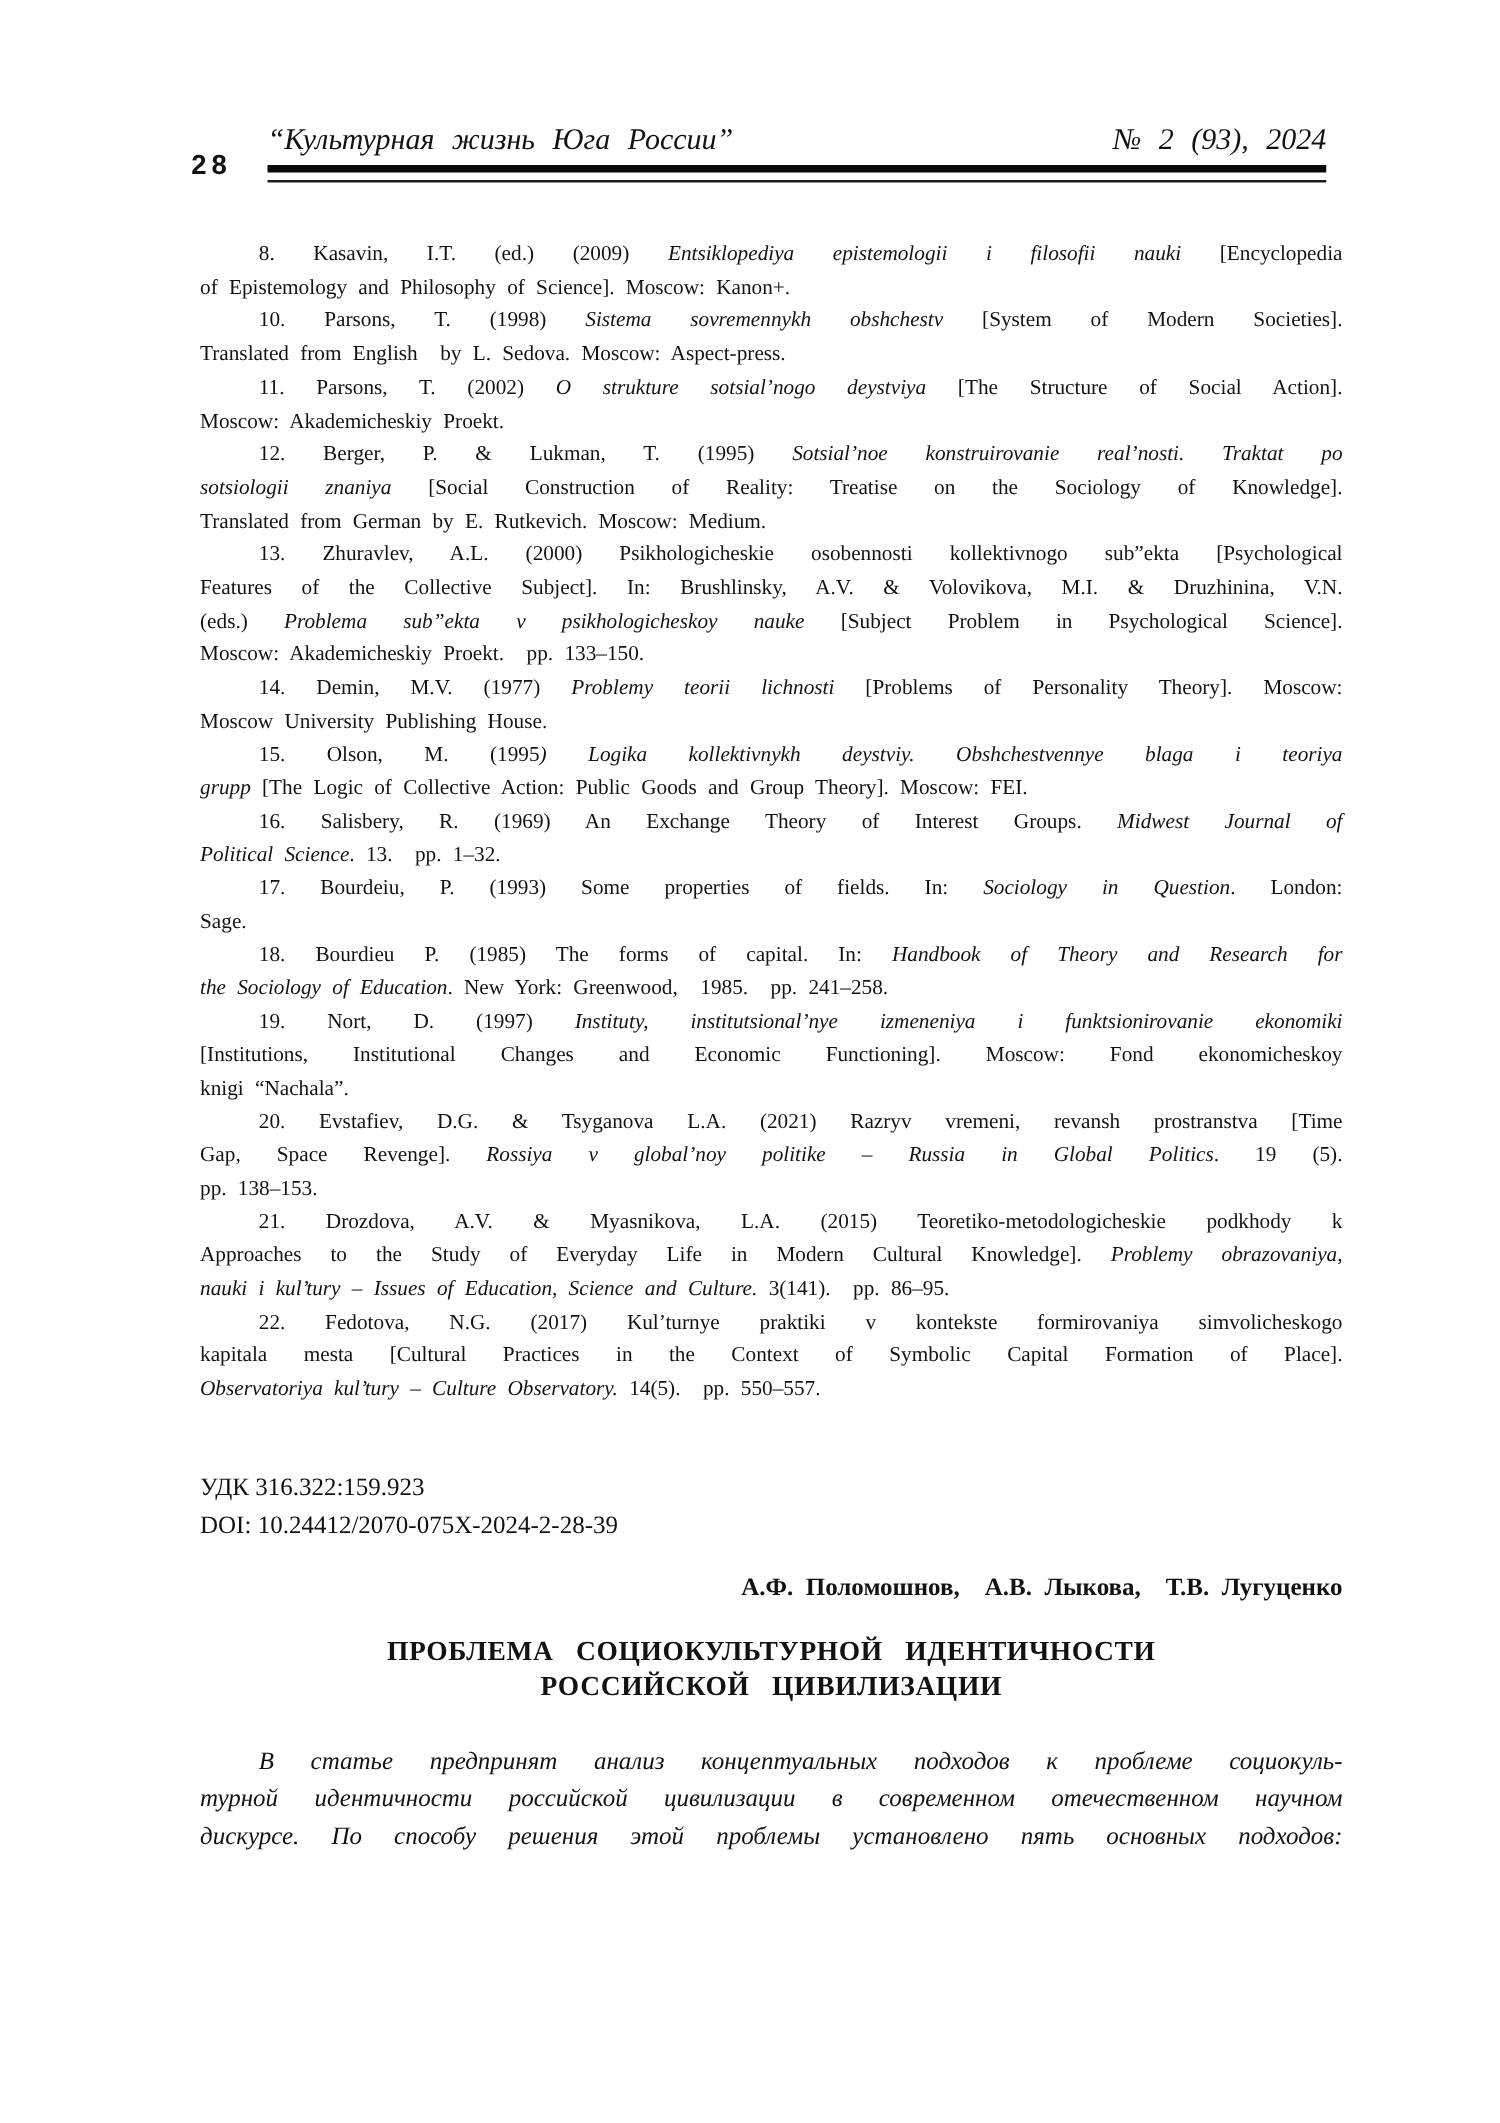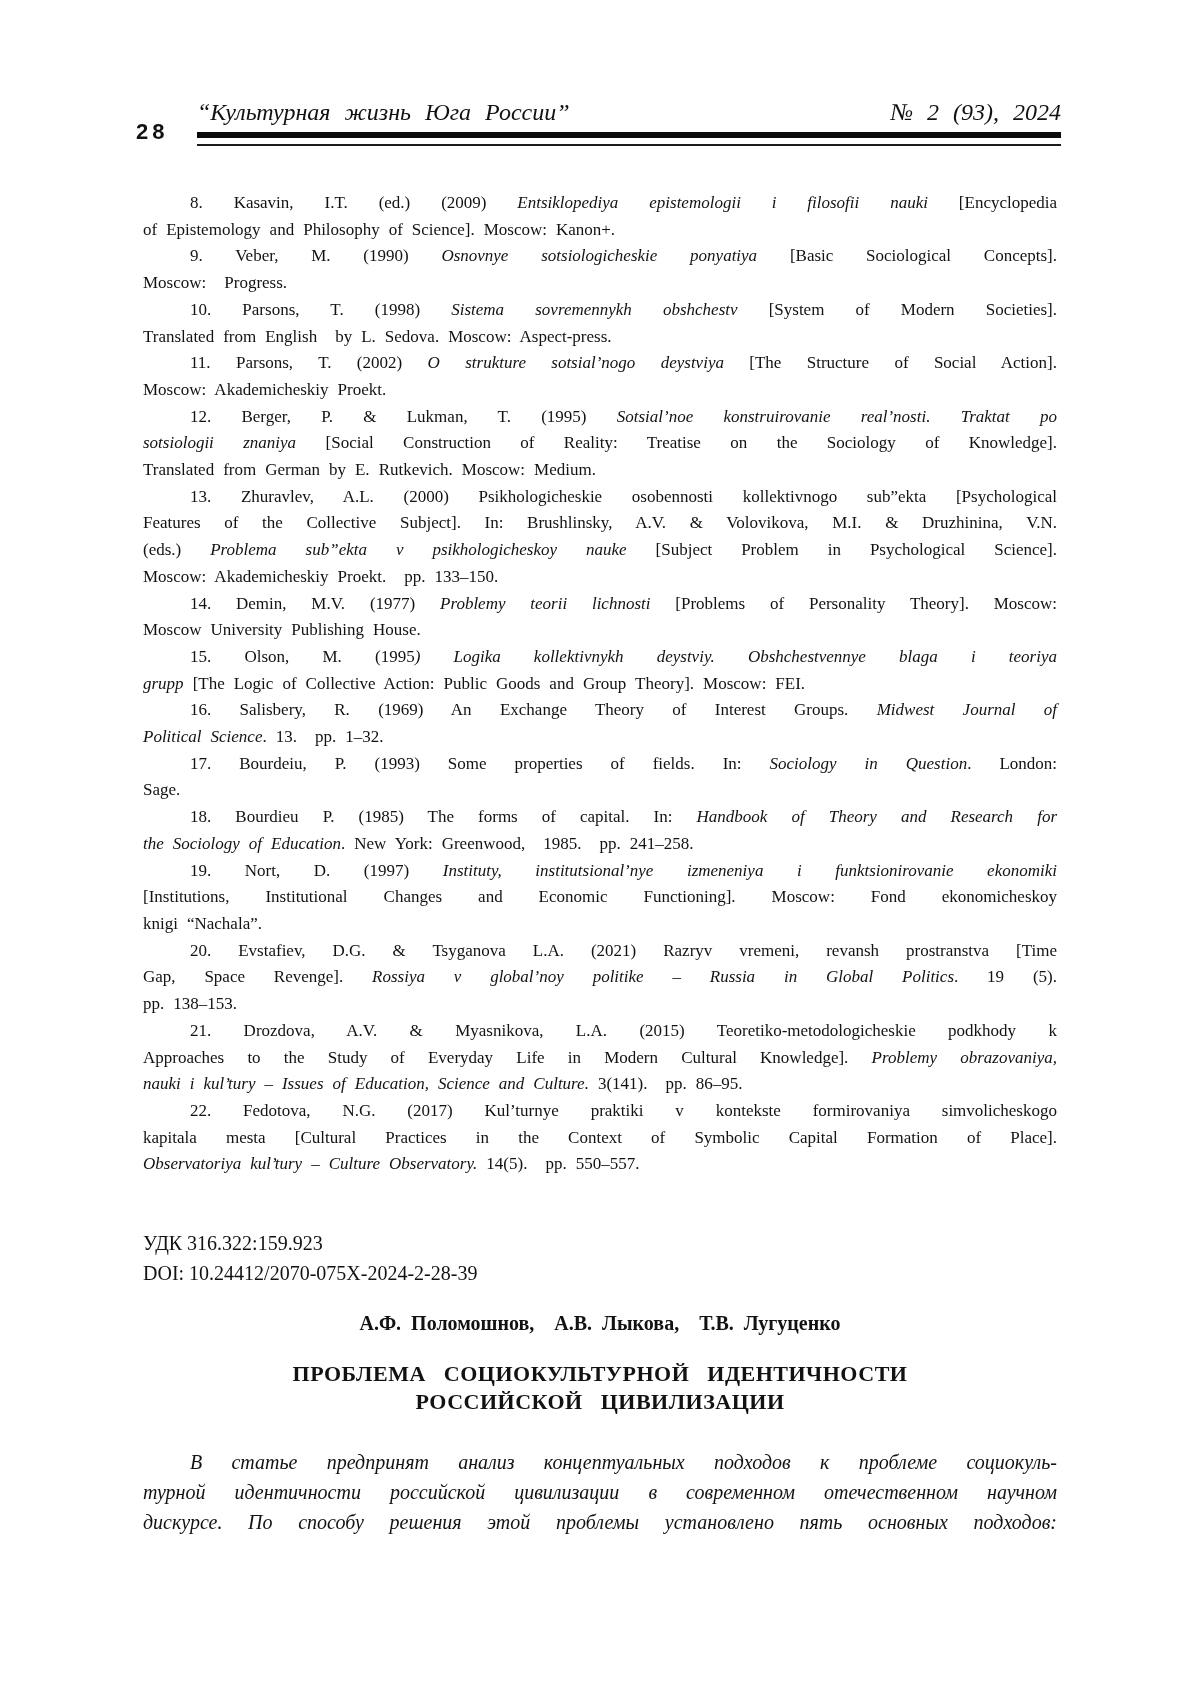--- a/index.html
+++ b/index.html
@@ -36,60 +36,56 @@
     text-align:justify;text-align-last:justify;
     word-spacing:0.28em;
   }
   .ref-line.first{text-indent:47px;}
   .ref-line.last{text-align-last:left;}
   .it{font-style:italic;}
   
   .meta{margin-top:50px;font-size:20px;line-height:30px;}
   
   .authors{
-    margin-top:20px;text-align:center;
+    margin-top:20px;text-align:right;
     font-weight:bold;font-size:20px;line-height:30px;word-spacing:5px;
   }
   .title{
     margin:22px 0 0 0;text-align:center;
     font-weight:bold;font-size:22px;line-height:28px;
     word-spacing:12px;letter-spacing:0.5px;
   }
   
   .abstract{margin-top:31px;font-style:italic;font-size:20px;line-height:30px;}
   .abs-line{text-align:justify;text-align-last:justify;}
   .abs-line.first{text-indent:47px;}
 </style>
 </head>
 <body>
 
-<div class="page" style="background: rgb(255, 255, 255); color: rgb(18, 18, 18);">
+<div class="page" style="background: rgb(255, 255, 255); color: rgb(18, 18, 18); padding-left: 17px;">
 
   <header class="header">
     <div class="page-num">28</div>
     <div class="header-main">
       <div class="header-row">
         <span class="journal-title">“Культурная жизнь Юга России”</span>
         <span class="issue">№ 2 (93), 2024</span>
       </div>
       <div class="rule-thick" style="background: rgb(10, 10, 10);"></div>
       <div class="rule-thin" style="background: rgb(28, 28, 28);"></div>
     </div>
   </header>
 
   <main class="content">
 
     <section class="references">
         <div>
           <div class="ref-line first"><span>8. Kasavin, I.T. (ed.) (2009) </span><span class="it">Entsiklopediya epistemologii i filosofii nauki</span><span> [Encyclopedia</span></div>
           <div class="ref-line last"><span>of Epistemology and Philosophy of Science]. Moscow: Kanon+.</span></div>
-        </div>
-        <div>
-          <div class="ref-line first"><span>9. Veber, M. (1990) </span><span class="it">Osnovnye sotsiologicheskie ponyatiya</span><span> [Basic Sociological Concepts].</span></div>
-          <div class="ref-line last"><span>Moscow:&nbsp; Progress.</span></div>
         </div>
         <div>
           <div class="ref-line first"><span>10. Parsons, T. (1998) </span><span class="it">Sistema sovremennykh obshchestv</span><span> [System of Modern Societies].</span></div>
           <div class="ref-line last"><span>Translated from English&nbsp; by L. Sedova. Moscow: Aspect-press.</span></div>
         </div>
         <div>
           <div class="ref-line first"><span>11. Parsons, T. (2002) </span><span class="it">O strukture sotsial’nogo deystviya</span><span> [The Structure of Social Action].</span></div>
           <div class="ref-line last"><span>Moscow: Akademicheskiy Proekt.</span></div>
         </div>
         <div>

